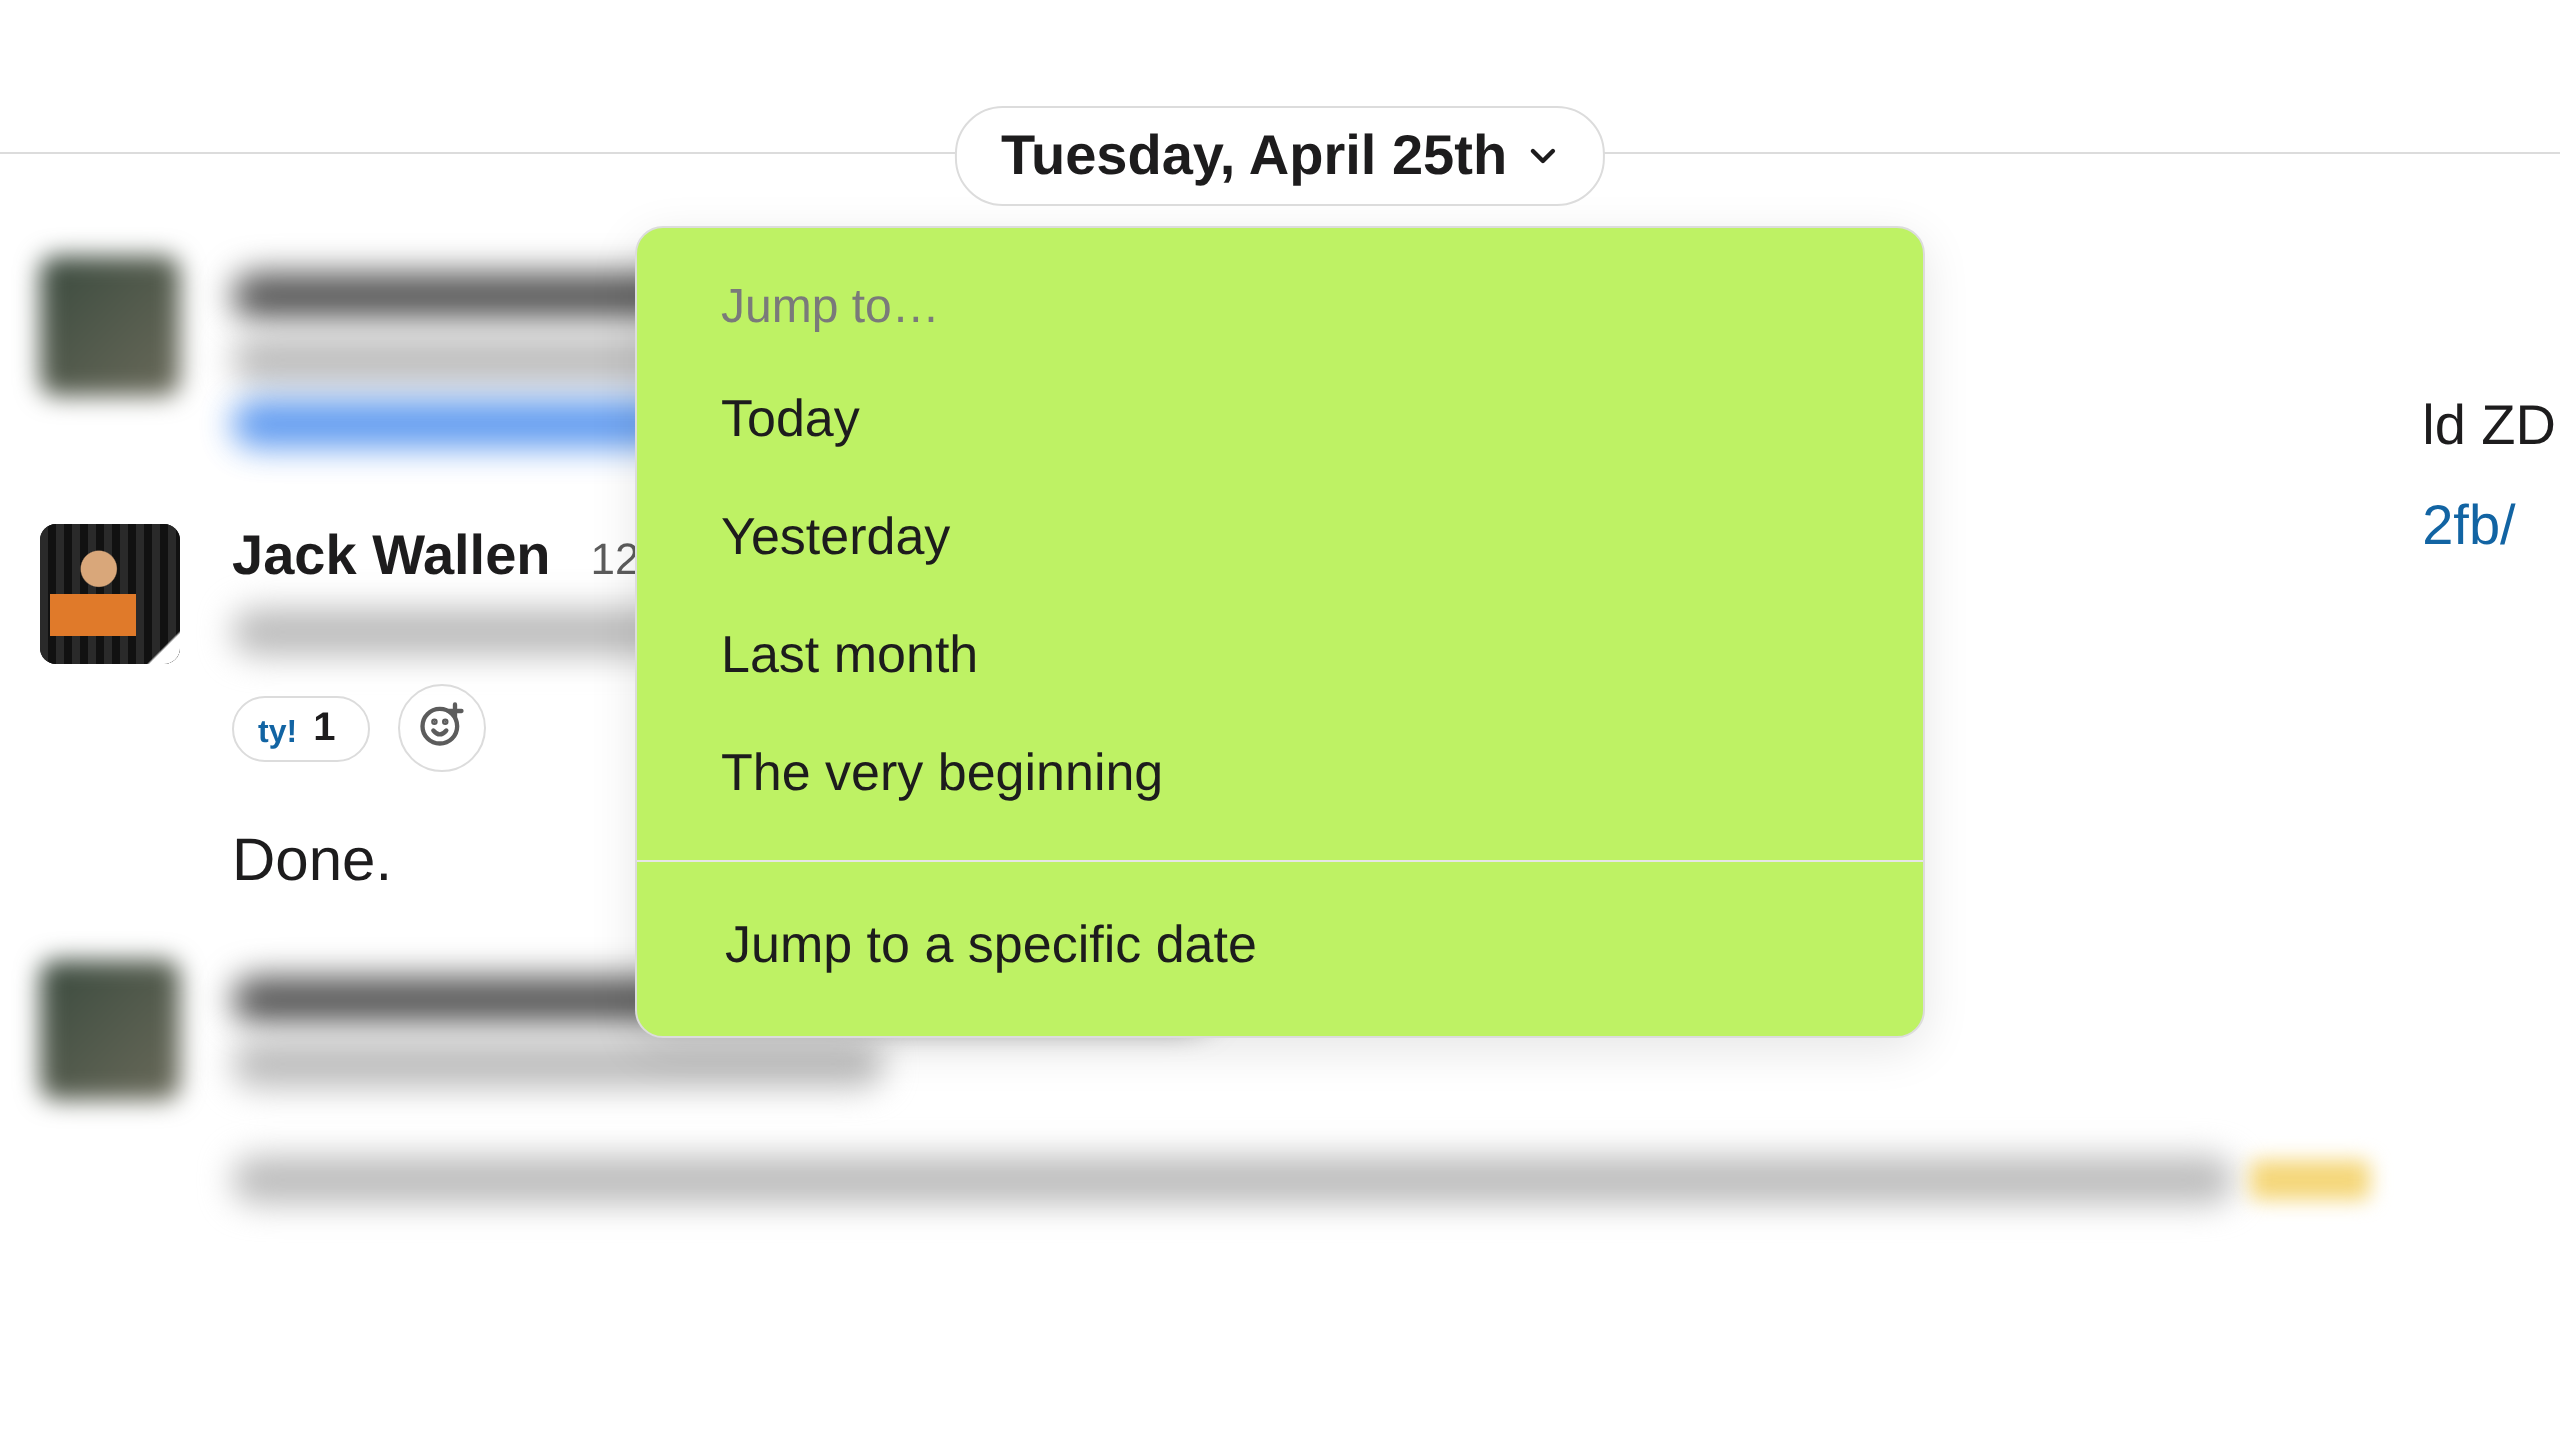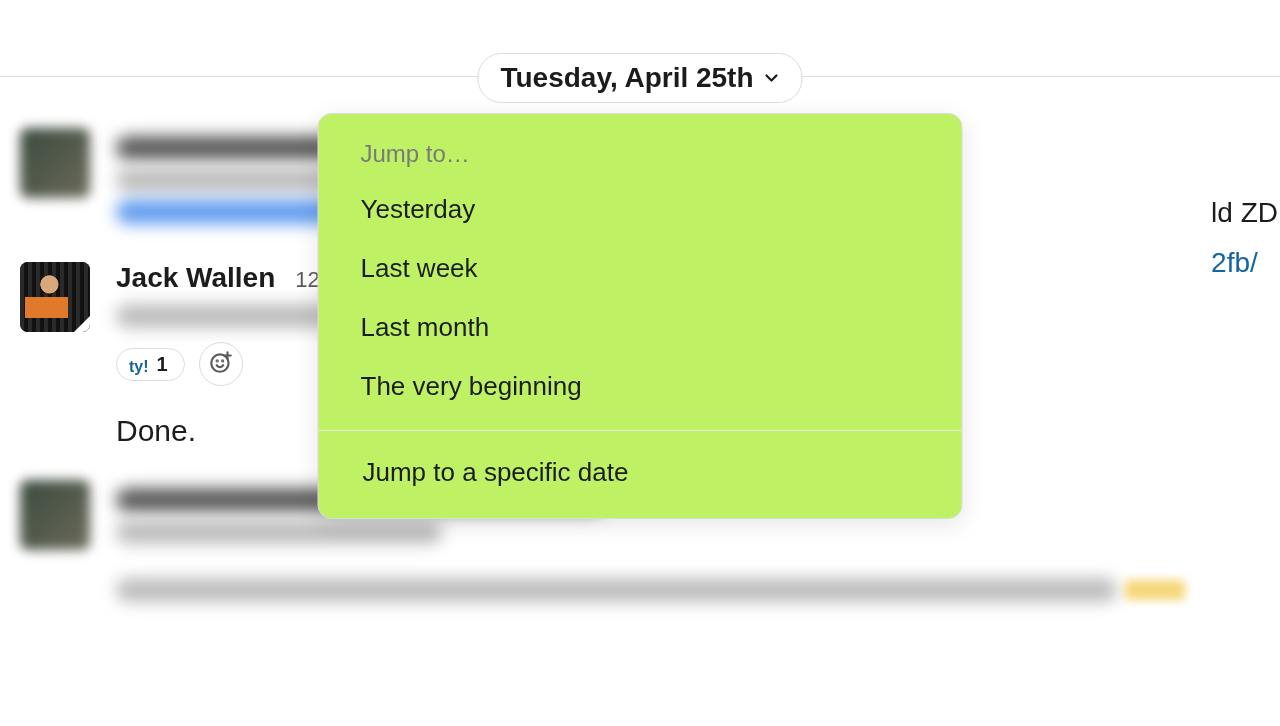--- a/index.html
+++ b/index.html
@@ -208,22 +208,22 @@
     <span class="chev">
       <svg width="16" height="16" viewBox="0 0 16 16">
           <path d="M3 5.5 L8 10.5 L13 5.5" fill="none" stroke="#1d1c1d" stroke-width="2.2" stroke-linecap="round" stroke-linejoin="round"></path>
         </svg>
     </span>
   </div>
 </div>
 
 <div class="menu">
   <div class="menu-header">Jump to…</div>
+  <div class="menu-item">Today</div>
   <div class="menu-item">Yesterday</div>
-  <div class="menu-item">Last week</div>
   <div class="menu-item">Last month</div>
   <div class="menu-item">The very beginning</div>
   <div class="menu-sep"></div>
   <div class="menu-item specific">Jump to a specific date</div>
 </div>
 
 <div class="behind-right">
   <div>ld ZD</div>
   <div class="lnk">2fb/</div>
 </div>

